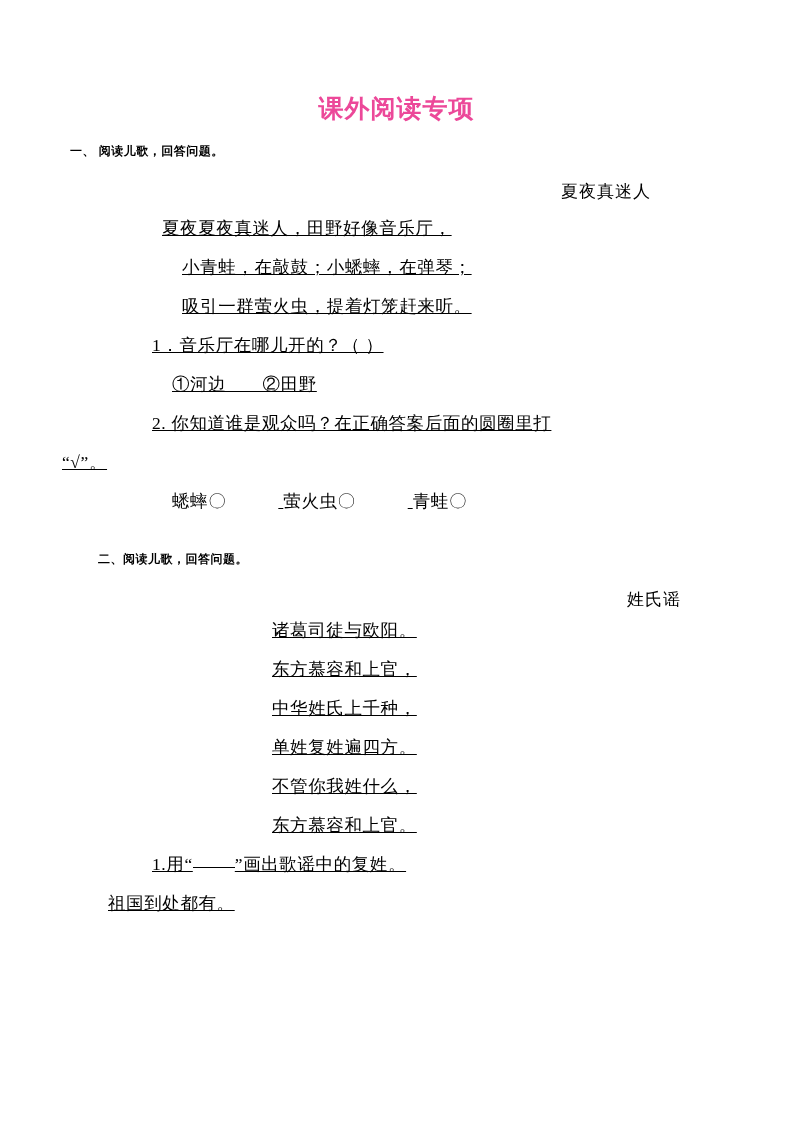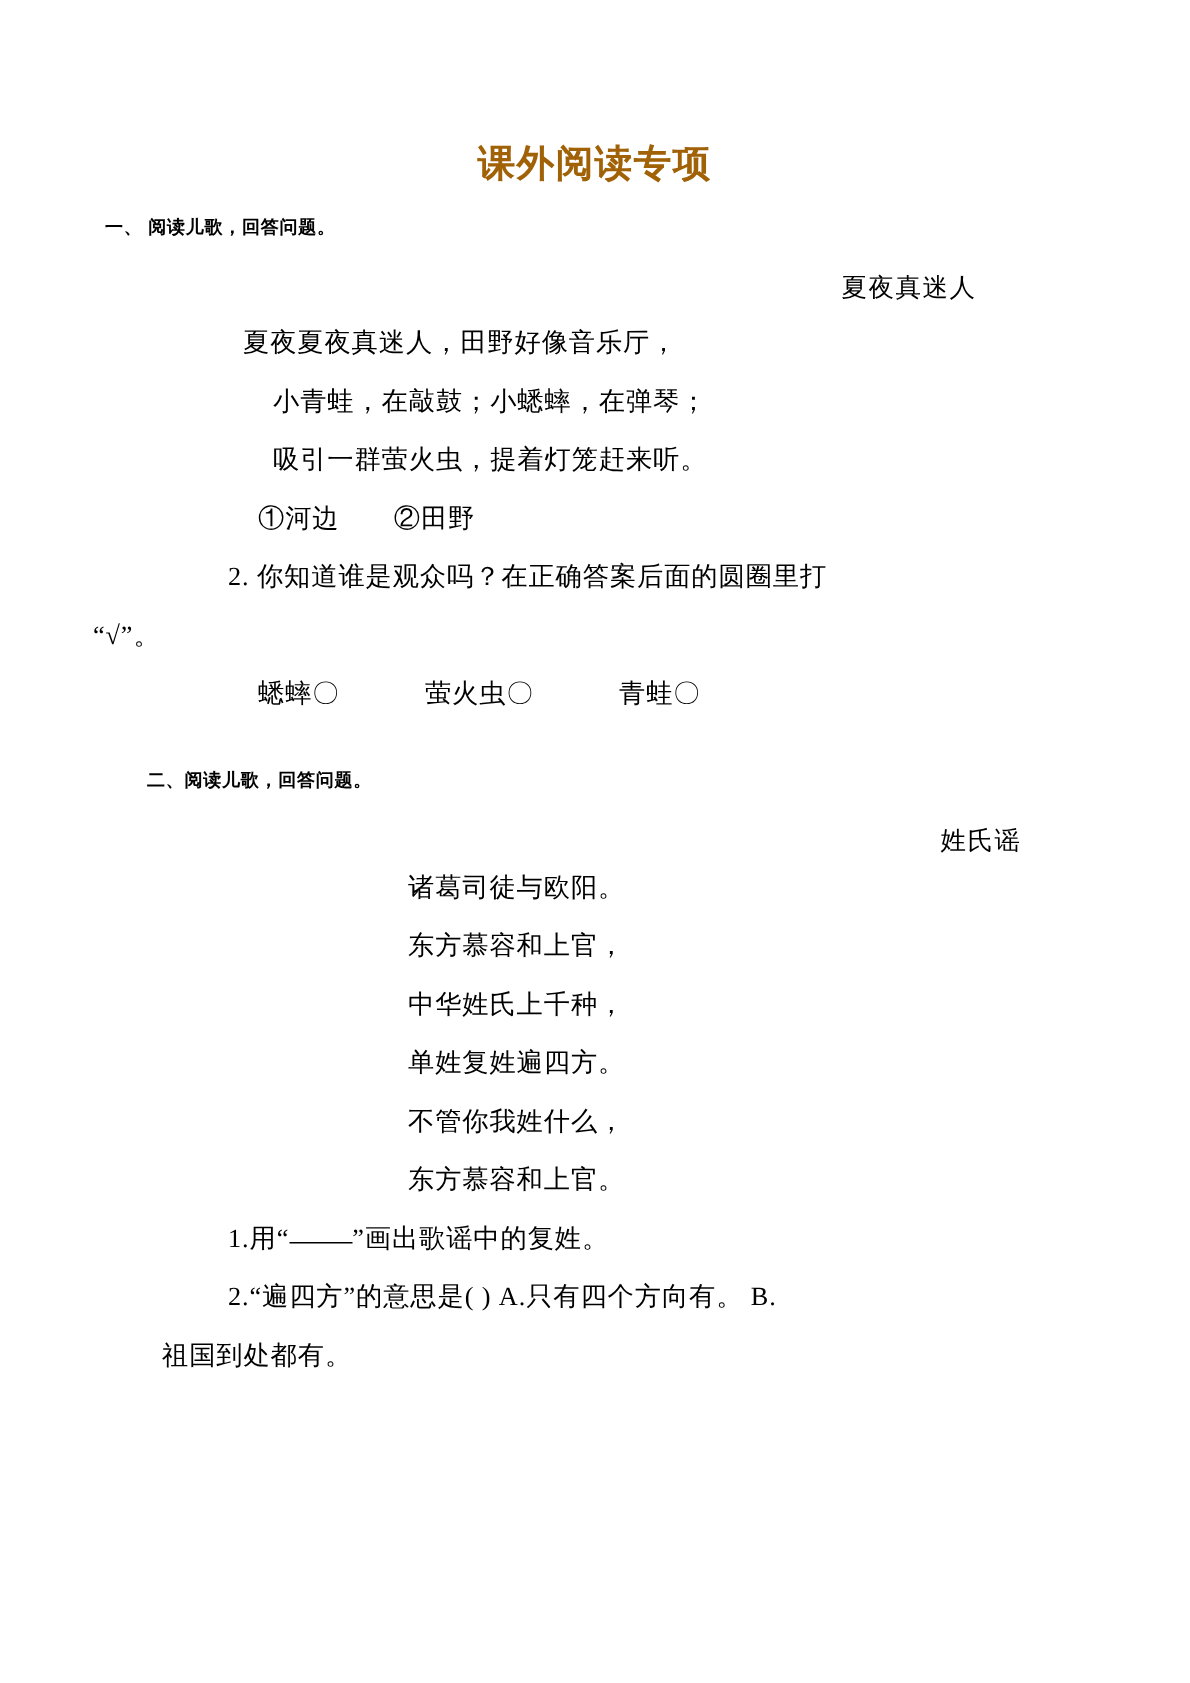--- a/index.html
+++ b/index.html
@@ -17,21 +17,21 @@
   .page {
     position: relative;
     width: 793px;
     height: 1122px;
     box-sizing: border-box;
     padding: 0 62px;
   }
   .doc-title {
     margin-top: 92px;
     text-align: center;
-    color: #a16207;
+    color: #ec4899;
     font-weight: bold;
     font-size: 25px;
     letter-spacing: 1px;
     font-family: "Liberation Sans", "DejaVu Sans", sans-serif;
   }
   .section-heading {
     margin-top: 18px;
     font-weight: bold;
     font-size: 12px;
     letter-spacing: 0.5px;
@@ -53,20 +53,21 @@
   .poem-title.t1 {
     padding-right: 80px;
   }
   .poem-title.t2 {
     padding-right: 50px;
   }
   .line {
     font-size: 17.5px;
     line-height: 39px;
     letter-spacing: 0.6px;
+    text-decoration: underline;
   }
   .line.c-indent-a { padding-left: 100px; }
   .line.c-indent-b { padding-left: 120px; }
   .line.q-indent2 { padding-left: 90px; }
   .line.opt-indent { padding-left: 110px; }
   .line.circ-indent { padding-left: 110px; }
   .line.flow { padding-left: 46px; }
   .line.flow-none { padding-left: 0px; }
   .poem2 .line { padding-left: 210px; }
   .gap-sm { height: 6px; }
@@ -93,20 +94,21 @@
   <div class="section-heading indent-1">一、  阅读儿歌，回答问题。</div>
 
   <div class="poem-title t1">夏夜真迷人</div>
 
   <div class="gap-sm"></div>
 
   <div class="line c-indent-a">夏夜夏夜真迷人，田野好像音乐厅，</div>
   <div class="line c-indent-b">小青蛙，在敲鼓；小蟋蟀，在弹琴；</div>
   <div class="line c-indent-b">吸引一群萤火虫，提着灯笼赶来听。</div>
 
+  <div class="line q-indent2">1．音乐厅在哪儿开的？（        ）</div>
   <div class="line opt-indent">①河边　　②田野</div>
 
   <div class="line q-indent2">2. 你知道谁是观众吗？在正确答案后面的圆圈里打</div>
   <div class="line flow-none">“√”。</div>
 
   <div class="line circ-indent">
     <span class="circle-opt">蟋蟀〇</span>
     <span class="circle-opt">萤火虫〇</span>
     <span class="circle-opt">青蛙〇</span>
   </div>
@@ -123,16 +125,15 @@
     <div class="line">中华姓氏上千种，</div>
     <div class="line">单姓复姓遍四方。</div>
     <div class="line">不管你我姓什么，</div>
     <div class="line">东方慕容和上官。</div>
   </div>
 
   <div class="line q-indent2">
     <span>1.用“</span><span class="blankline"></span><span>”画出歌谣中的复姓。</span>
   </div>
 
-  <div class="line q-indent2">2.“遍四方”的意思是(       ) A.只有四个方向有。   B.</div>
   <div class="line flow">祖国到处都有。</div>
 
 </div>
 
 </body></html>

